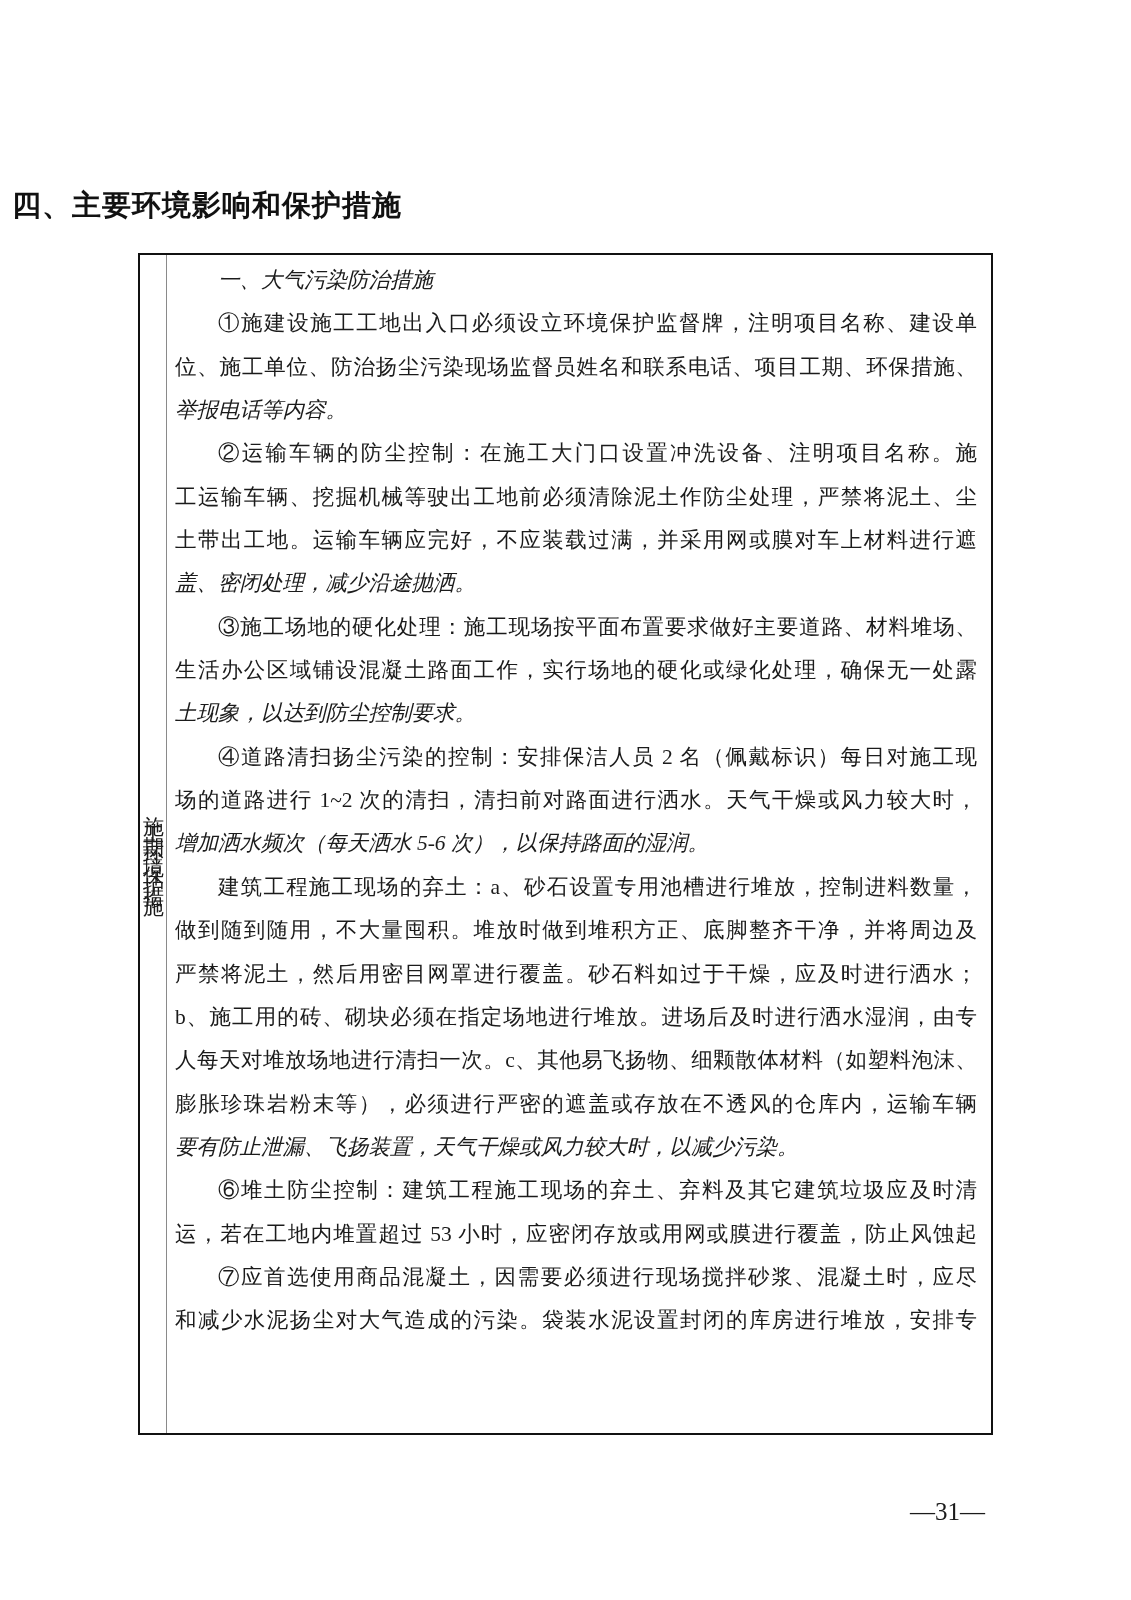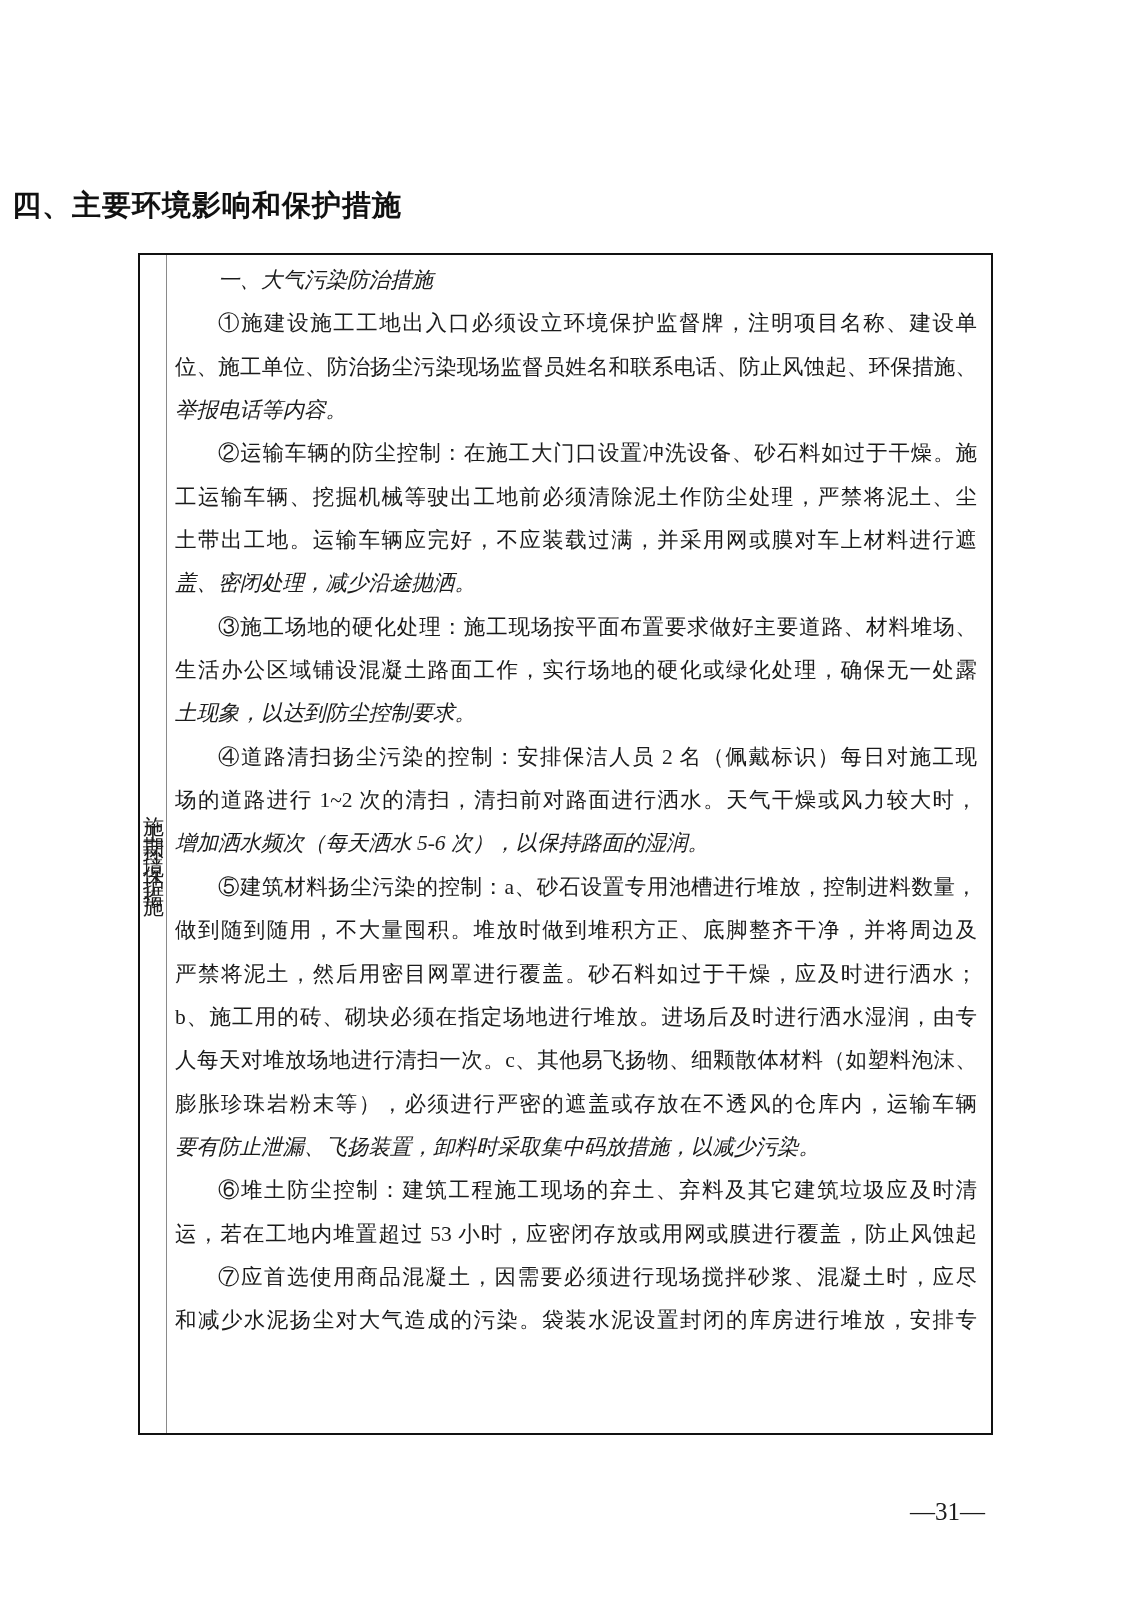--- a/index.html
+++ b/index.html
@@ -95,43 +95,43 @@
 <div class="doc-title">四、主要环境影响和保护措施</div>
 
 <div class="measures-table">
   <div class="row-header-cell">
     <div class="row-header-label">施工期环境保护措施</div>
   </div>
   <div class="content-cell">
     <div class="line end ind">一、大气污染防治措施</div>
 
     <div class="line ind">①施建设施工工地出入口必须设立环境保护监督牌，注明项目名称、建设单</div>
-    <div class="line">位、施工单位、防治扬尘污染现场监督员姓名和联系电话、防止风蚀起、环保措施、</div>
+    <div class="line">位、施工单位、防治扬尘污染现场监督员姓名和联系电话、项目工期、环保措施、</div>
     <div class="line end">举报电话等内容。</div>
 
-    <div class="line ind">②运输车辆的防尘控制：在施工大门口设置冲洗设备、砂石料如过于干燥。施</div>
+    <div class="line ind">②运输车辆的防尘控制：在施工大门口设置冲洗设备、注明项目名称。施</div>
     <div class="line">工运输车辆、挖掘机械等驶出工地前必须清除泥土作防尘处理，严禁将泥土、尘</div>
     <div class="line">土带出工地。运输车辆应完好，不应装载过满，并采用网或膜对车上材料进行遮</div>
     <div class="line end">盖、密闭处理，减少沿途抛洒。</div>
 
     <div class="line ind">③施工场地的硬化处理：施工现场按平面布置要求做好主要道路、材料堆场、</div>
     <div class="line">生活办公区域铺设混凝土路面工作，实行场地的硬化或绿化处理，确保无一处露</div>
     <div class="line end">土现象，以达到防尘控制要求。</div>
 
     <div class="line ind">④道路清扫扬尘污染的控制：安排保洁人员 2 名（佩戴标识）每日对施工现</div>
     <div class="line">场的道路进行 1~2 次的清扫，清扫前对路面进行洒水。天气干燥或风力较大时，</div>
     <div class="line end">增加洒水频次（每天洒水 5-6 次），以保持路面的湿润。</div>
 
-    <div class="line ind">⑤建筑材料扬尘污染的控制：a、砂石设置专用池槽进行堆放，控制进料数量，</div>
+    <div class="line ind">建筑工程施工现场的弃土：a、砂石设置专用池槽进行堆放，控制进料数量，</div>
     <div class="line">做到随到随用，不大量囤积。堆放时做到堆积方正、底脚整齐干净，并将周边及</div>
     <div class="line">严禁将泥土，然后用密目网罩进行覆盖。砂石料如过于干燥，应及时进行洒水；</div>
     <div class="line">b、施工用的砖、砌块必须在指定场地进行堆放。进场后及时进行洒水湿润，由专</div>
     <div class="line">人每天对堆放场地进行清扫一次。c、其他易飞扬物、细颗散体材料（如塑料泡沫、</div>
     <div class="line">膨胀珍珠岩粉末等），必须进行严密的遮盖或存放在不透风的仓库内，运输车辆</div>
-    <div class="line end">要有防止泄漏、飞扬装置，卸料时采取集中码放措施，以减少污染。</div>
+    <div class="line end">要有防止泄漏、飞扬装置，天气干燥或风力较大时，以减少污染。</div>
 
     <div class="line ind">⑥堆土防尘控制：建筑工程施工现场的弃土、弃料及其它建筑垃圾应及时清</div>
     <div class="line">运，若在工地内堆置超过 53 小时，应密闭存放或用网或膜进行覆盖，防止风蚀起</div>
 
     <div class="line ind">⑦应首选使用商品混凝土，因需要必须进行现场搅拌砂浆、混凝土时，应尽</div>
     <div class="line">和减少水泥扬尘对大气造成的污染。袋装水泥设置封闭的库房进行堆放，安排专</div>
   </div>
 </div>
 
 <div class="page-number">—31—</div>

